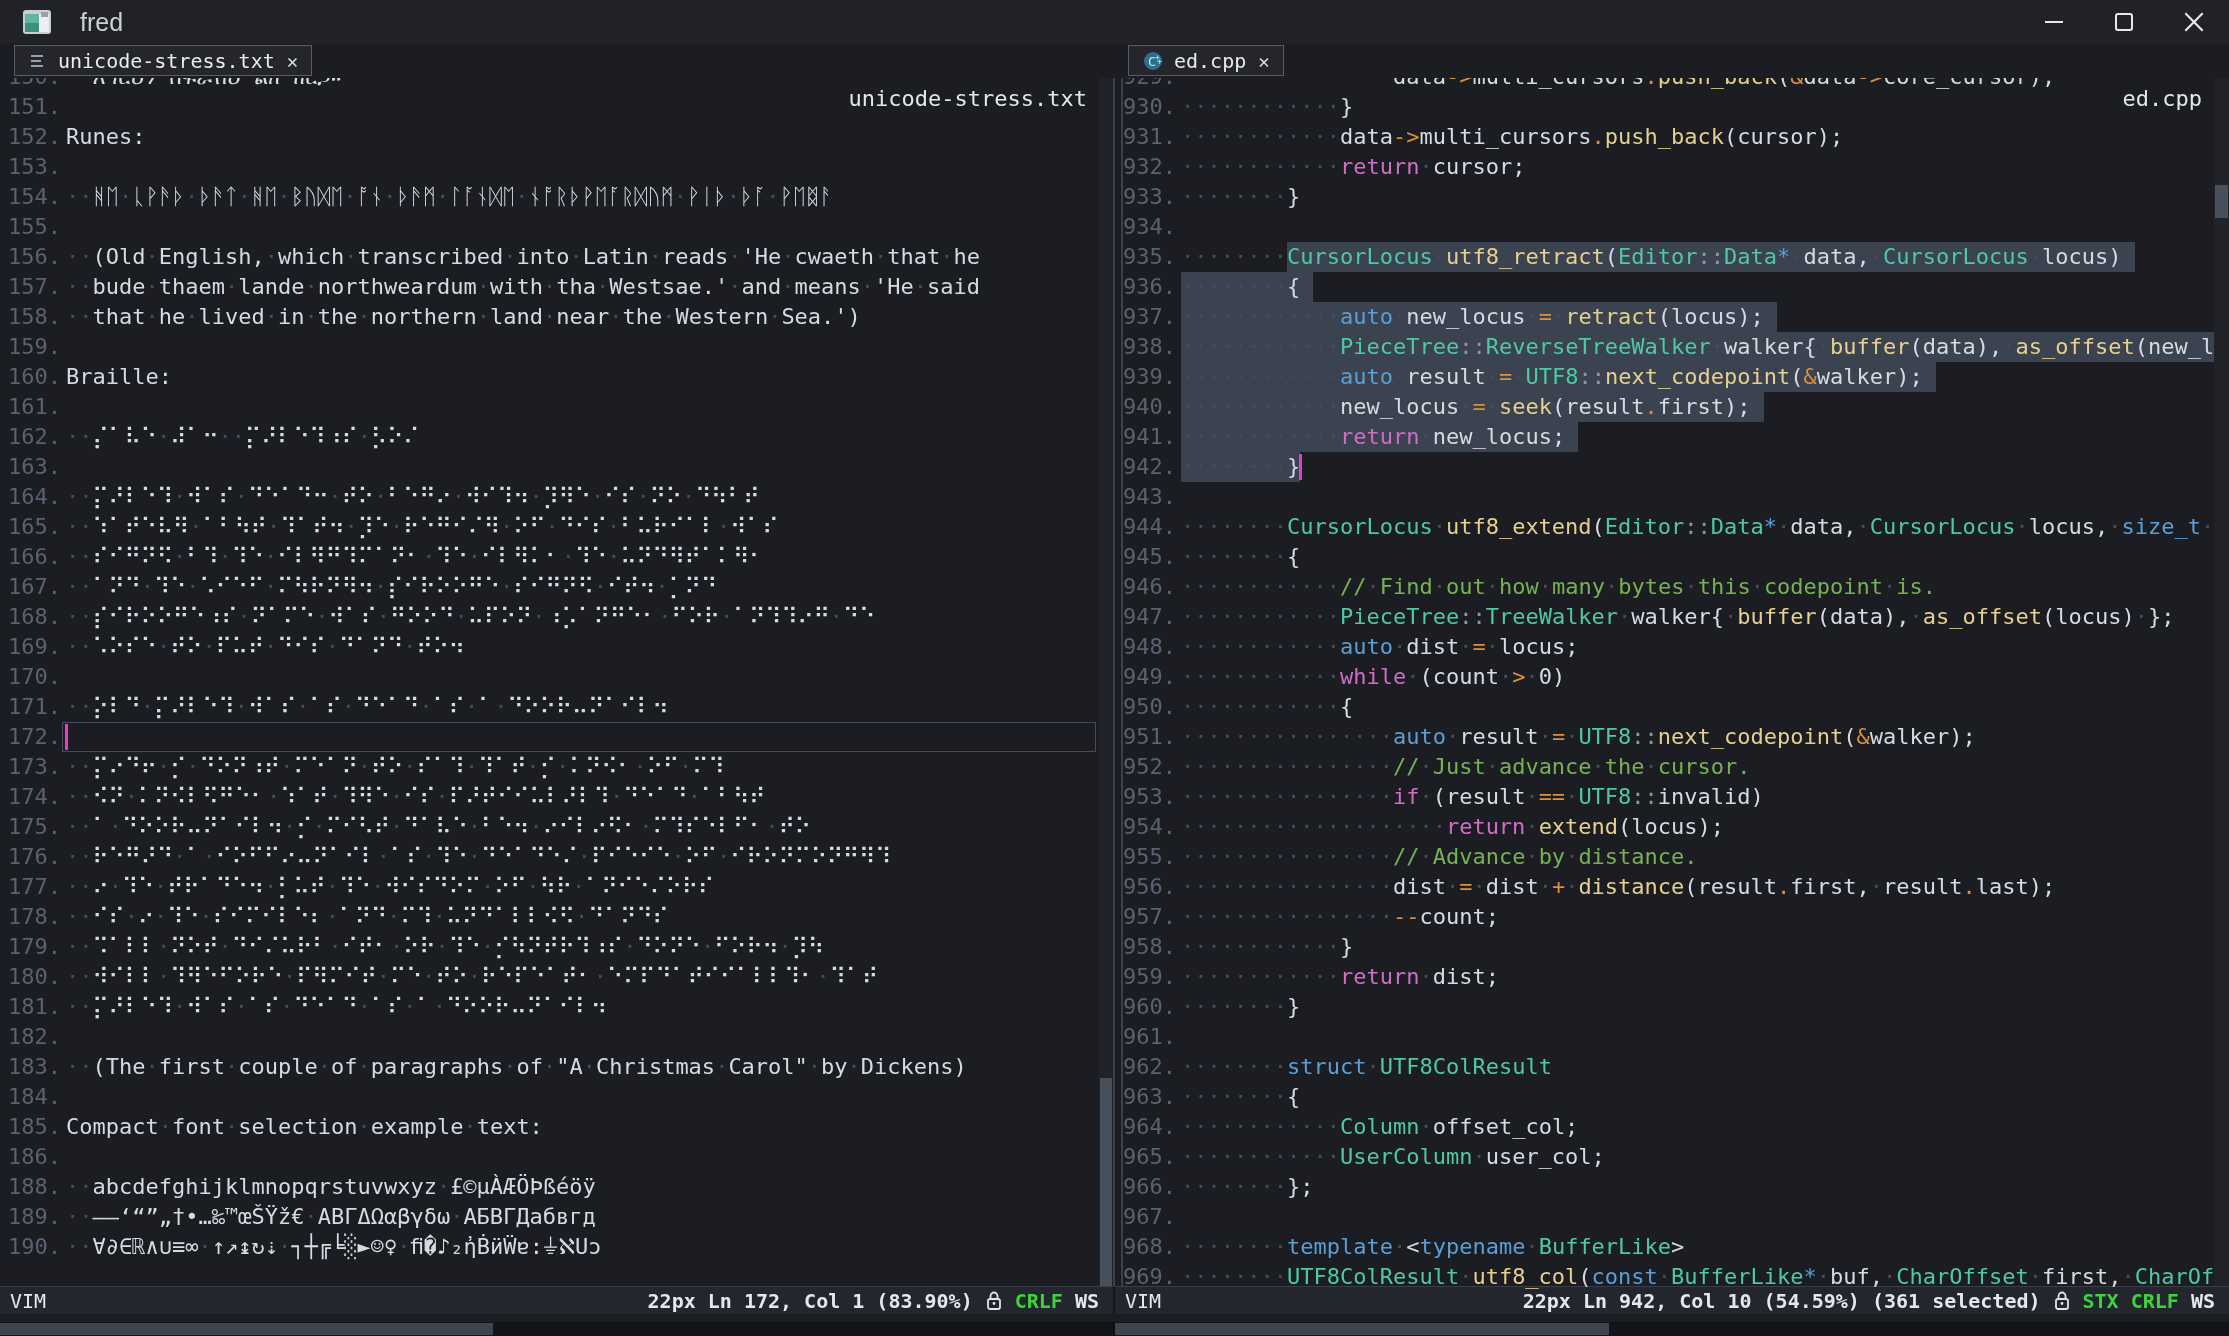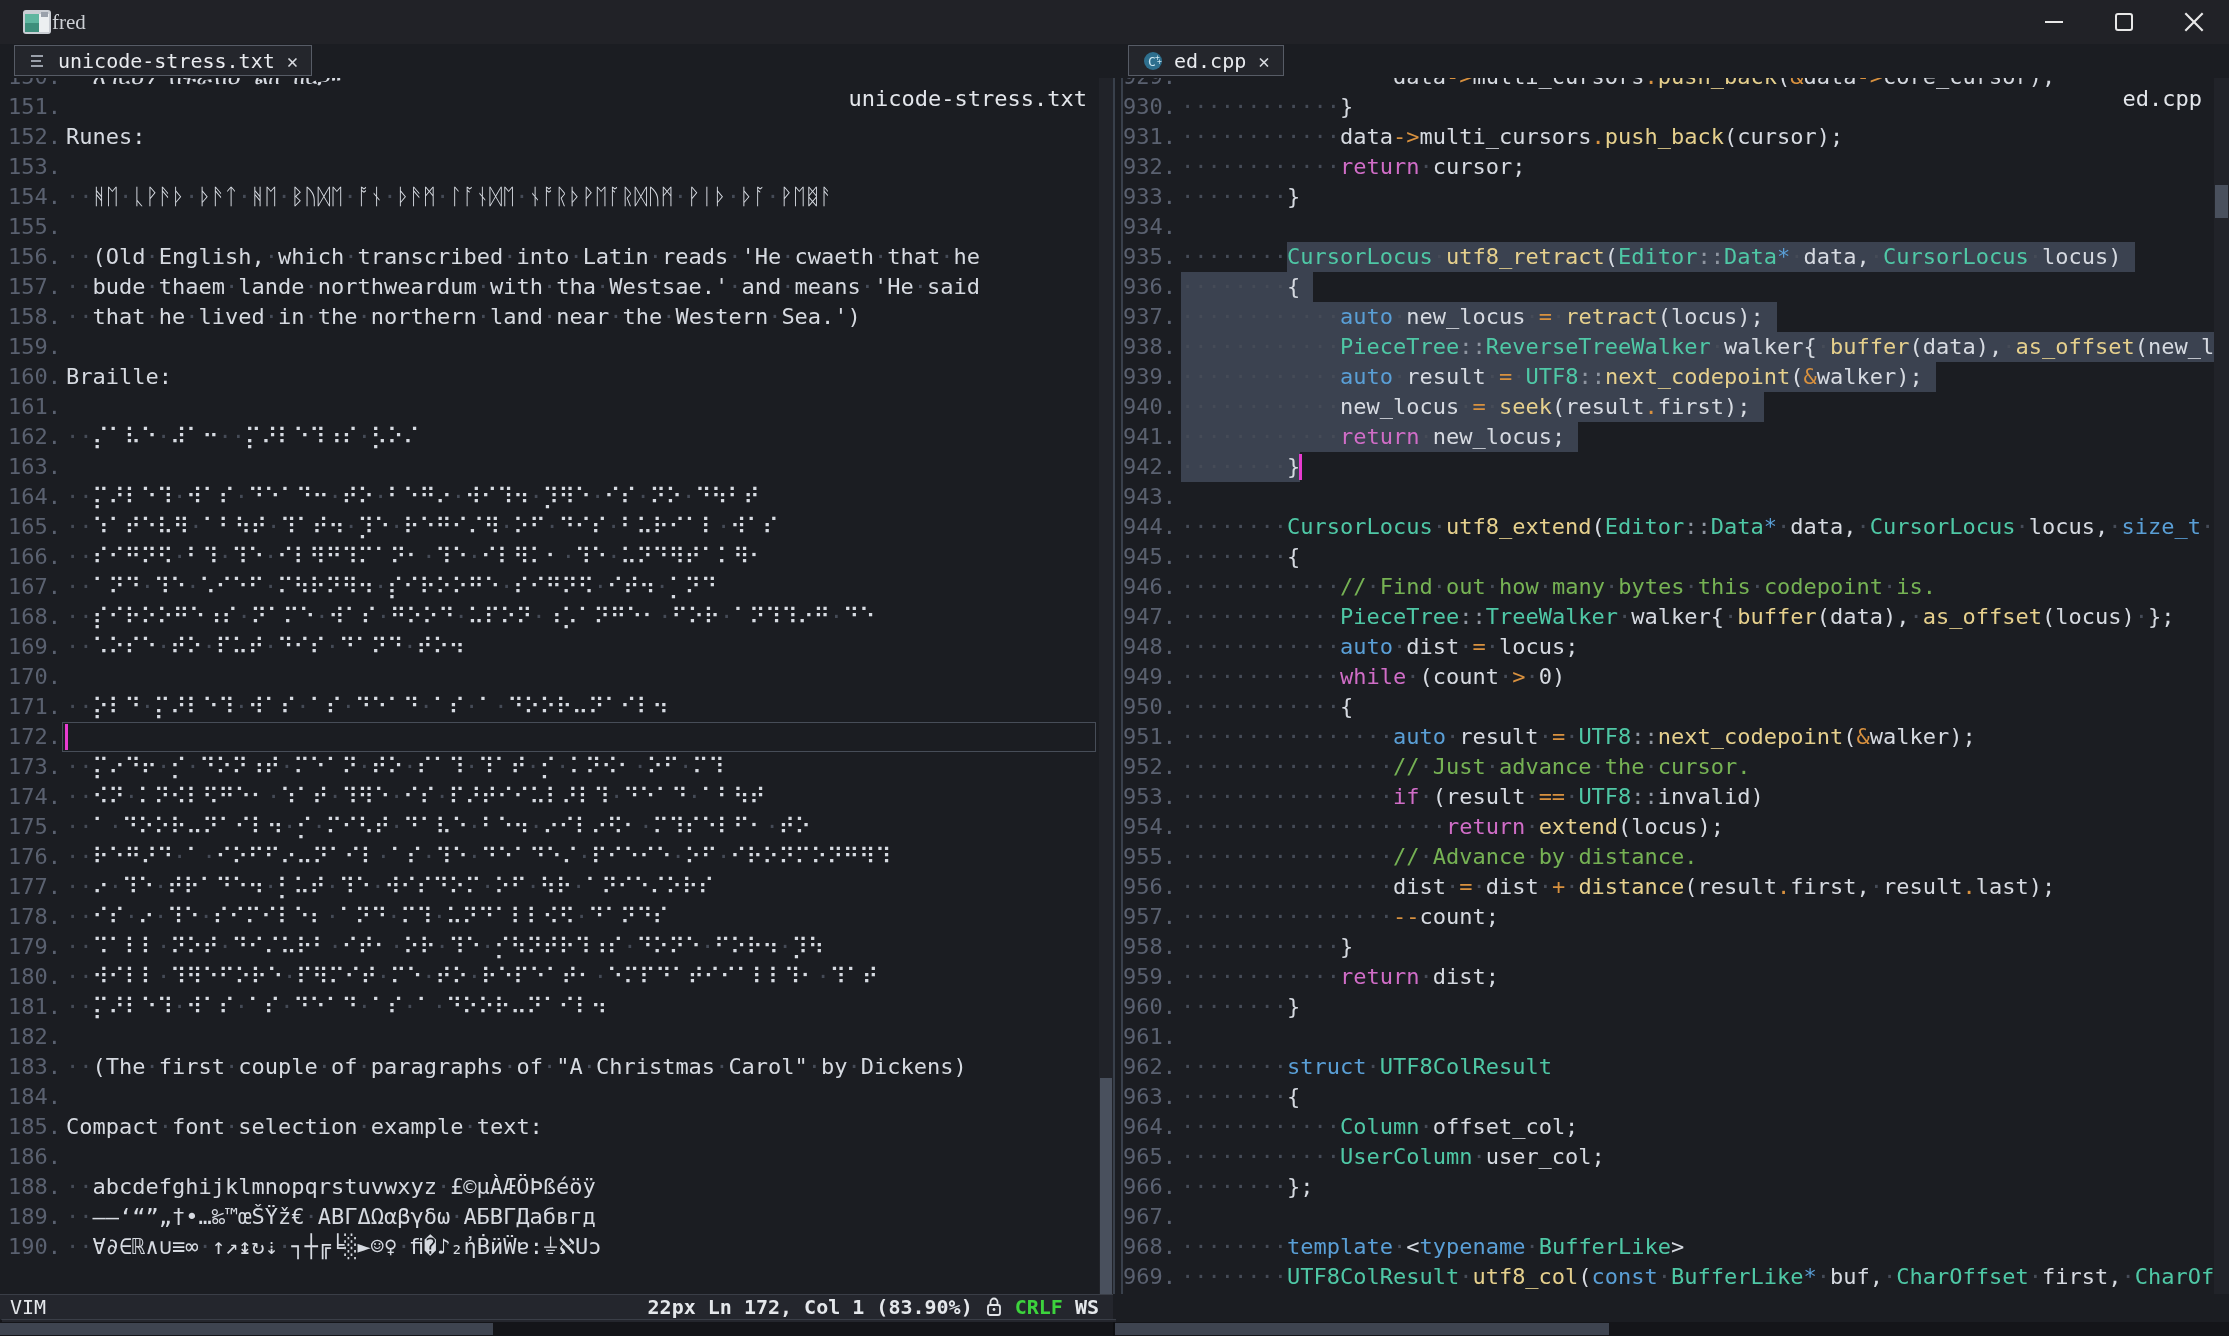--- a/index.html
+++ b/index.html
@@ -1,21 +1,21 @@
 <!DOCTYPE html>
 <html><head>
 <meta charset="utf-8">
 <style>
   html,body{margin:0;padding:0;background:#0b0c0e;}
   .window{position:relative;width:2229px;height:1336px;background:#1b1d22;overflow:hidden;
           font-family:"DejaVu Sans Mono","DejaVu Sans",monospace;}
   
   .titlebar{height:44px;background:#212227;display:flex;align-items:center;}
   .app-icon{margin-left:22px;width:30px;height:26px;flex:0 0 auto;}
-  .win-title{margin-left:0;color:#cdd0d5;font-size:21px;font-family:Liberation Serif, serif;}
+  .win-title{margin-left:28px;color:#cdd0d5;font-size:25px;font-family:Liberation Sans, sans-serif;}
   .controls{margin-left:auto;display:flex;height:44px;}
   .ctrl{width:70px;height:44px;display:flex;align-items:center;justify-content:center;cursor:default;}
   
   .tabrow{height:34px;position:relative;background:#1b1d22;}
   .tab{position:absolute;top:1px;height:31px;box-sizing:border-box;display:flex;align-items:center;gap:10px;
        padding:0 13px;border:1px solid #575c66;background:#24262c;color:#e9ebef;font-size:20px;}
   .tab-close{color:#d8dbe0;font-size:19px;margin-left:2px;}
   
   .main{position:absolute;top:78px;left:0;width:2229px;height:1216px;display:flex;}
   .pane{position:relative;overflow:hidden;background:#1b1d22;}
@@ -33,21 +33,21 @@
   .ws{position:relative;z-index:2;color:#454b57;}
   .sel{position:absolute;top:0;height:30px;background:#3b4250;z-index:1;}
   .clbox{position:absolute;top:0;left:-4px;right:3px;height:28px;border:1px solid #474d58;z-index:1;}
   .caret{position:absolute;top:2px;width:3px;height:26px;background:#e83bd0;z-index:4;}
   .vtrack{position:relative;background:#212329;}
   .vtrack-left{width:14px;}
   .vtrack-right{width:15px;}
   .vthumb{position:absolute;left:1px;right:1px;background:#49505d;}
   .divider{width:10px;background:#1b1d22;border-left:2px solid #39404b;border-right:2px solid #39404b;box-sizing:border-box;}
   
-  .statusrow{position:absolute;left:0;bottom:14px;width:2229px;height:28px;display:flex;flex-direction:column;}
+  .statusrow{position:absolute;left:0;bottom:22px;width:2229px;height:28px;display:flex;}
   .statusbar{box-sizing:border-box;background:#24262d;border-top:1px solid #3a3e47;display:flex;
              align-items:center;font-size:20px;color:#e4e7eb;}
   .statusbar-left{width:1113px;}
   .statusbar-right{width:1116px;border-left:2px solid #15161a;}
   .smode{padding-left:10px;}
   .sright{margin-left:auto;display:flex;align-items:center;gap:12px;padding-right:14px;font-weight:bold;}
   .flag-green{color:#3dd33d;}
   .flag-white{color:#e4e7eb;}
   
   .hrow{position:absolute;left:0;bottom:0;width:2229px;height:14px;display:flex;background:#141519;}

